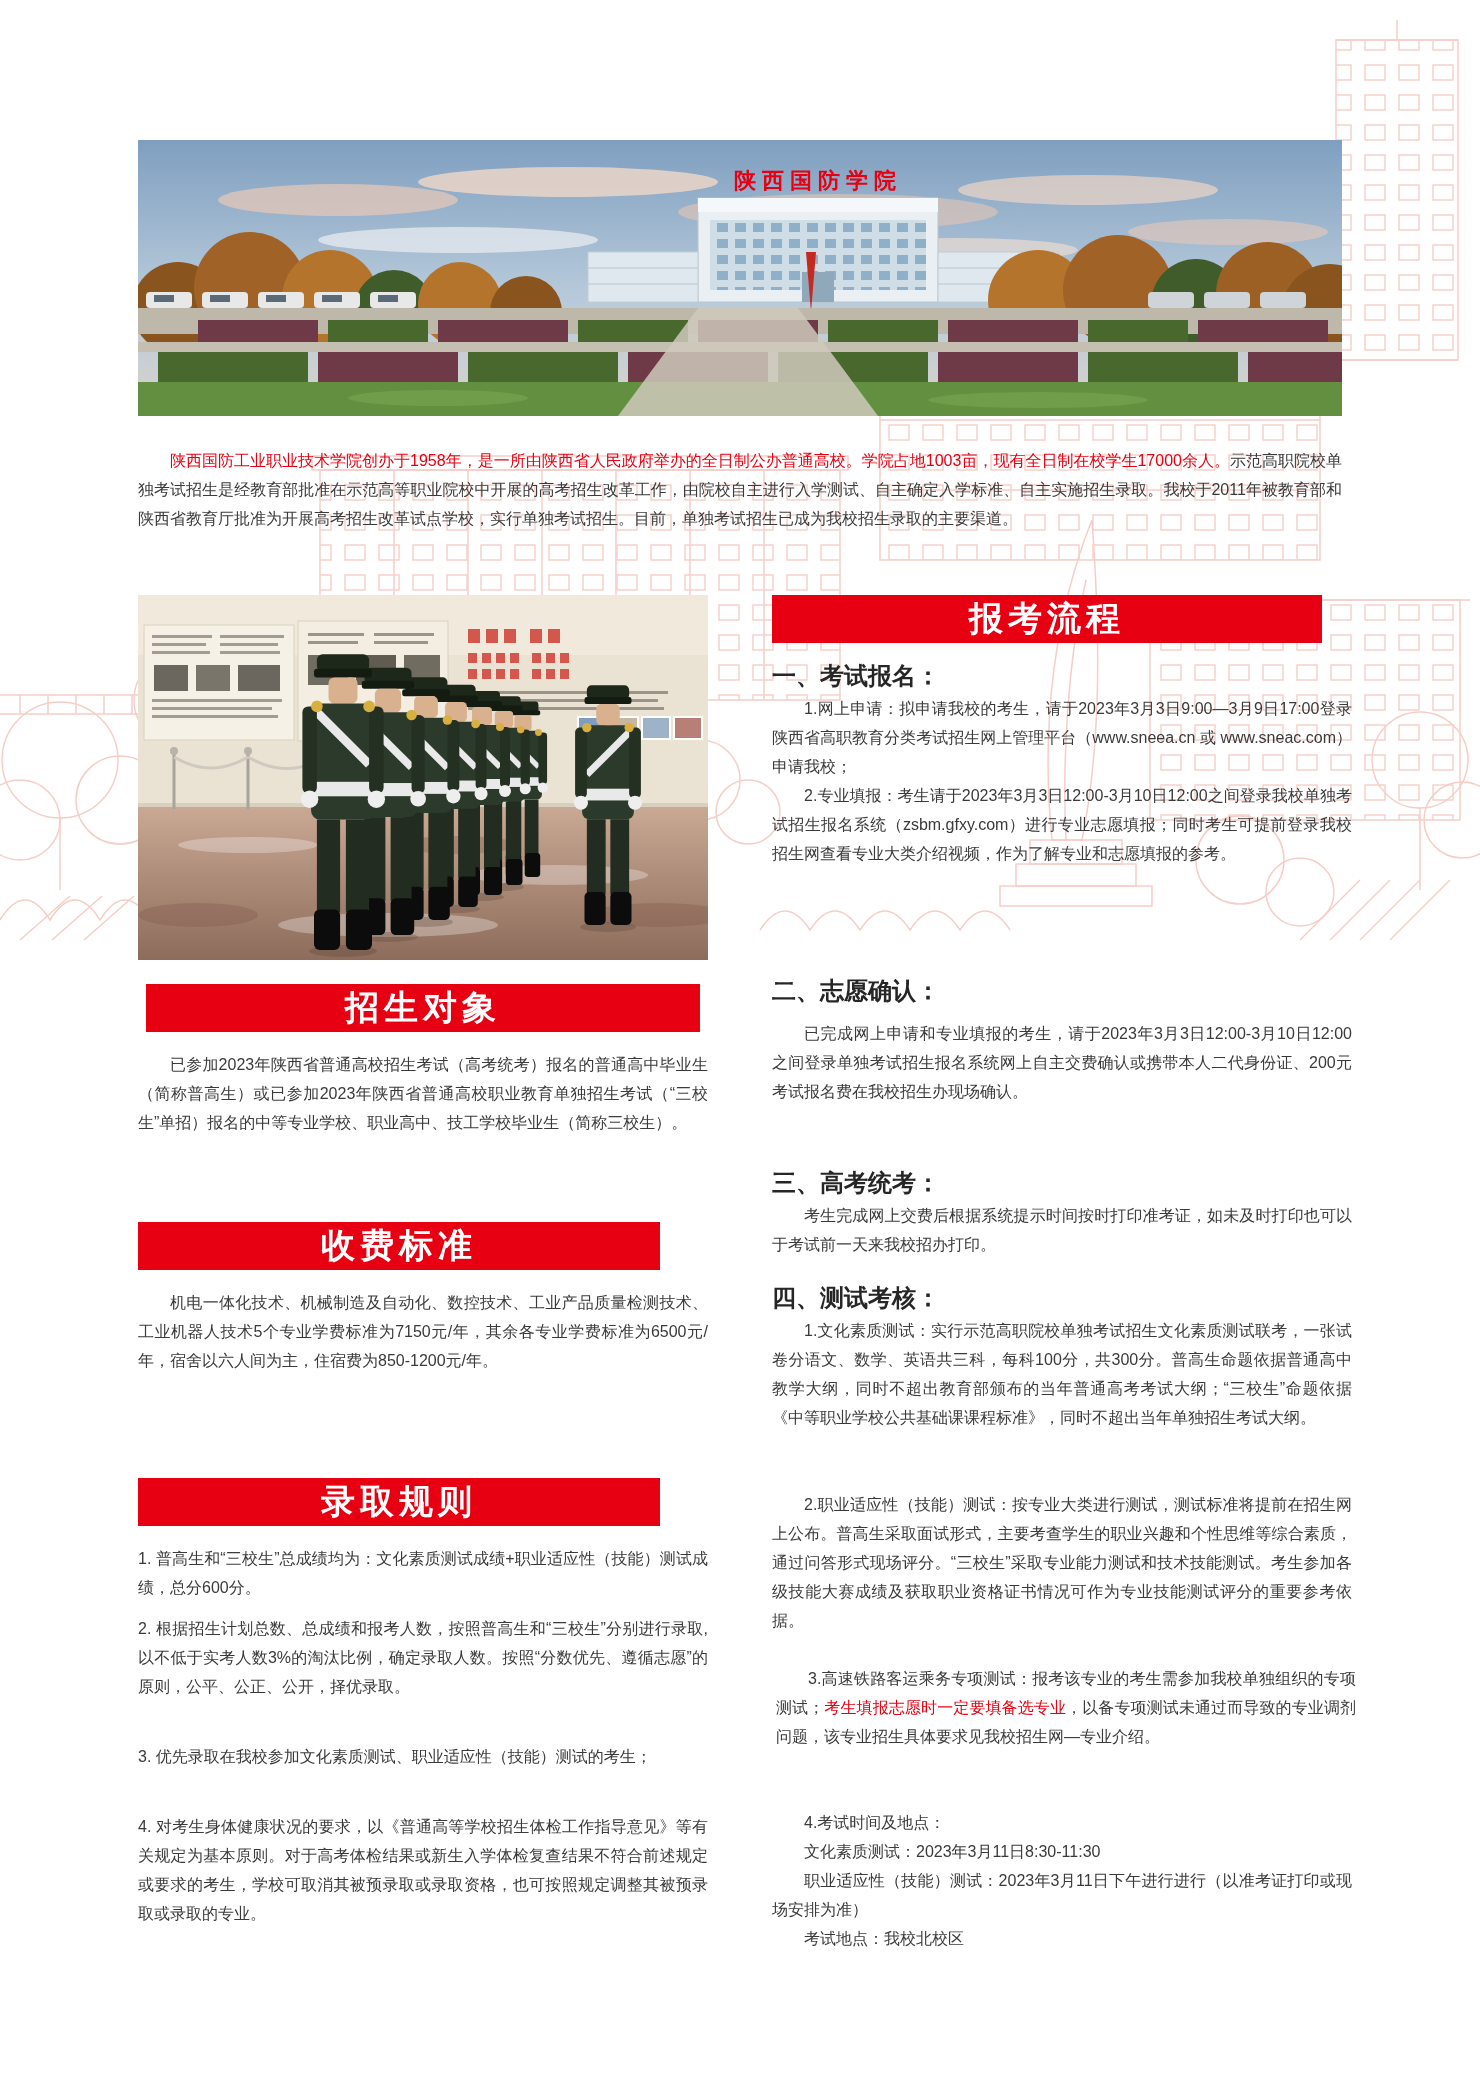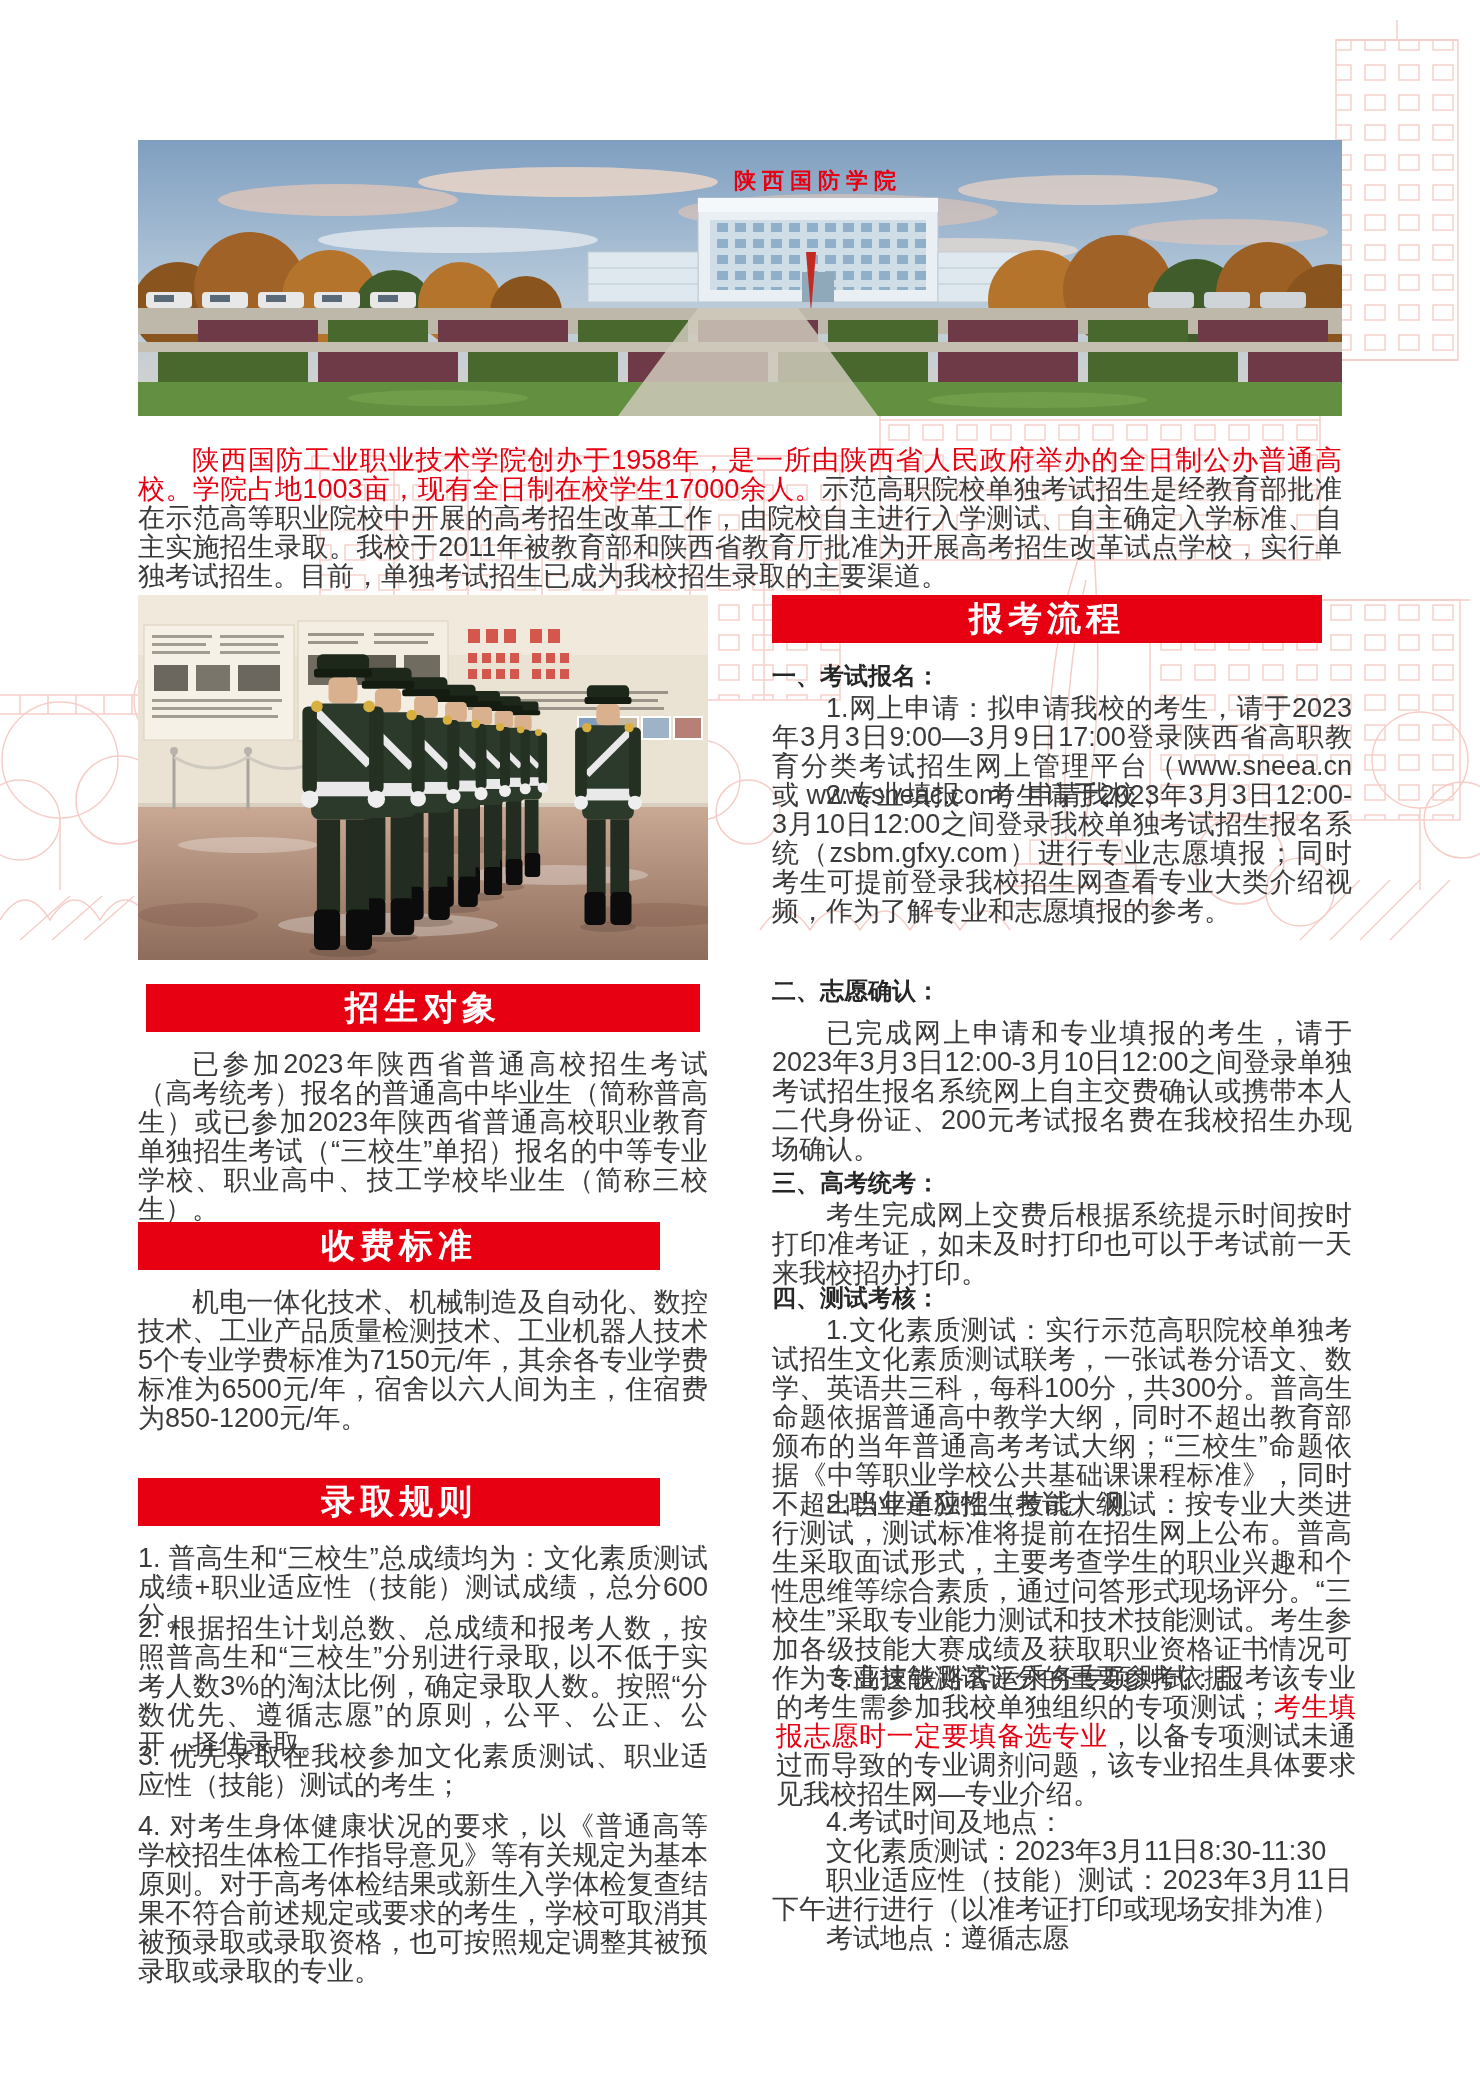--- a/index.html
+++ b/index.html
@@ -1,19 +1,19 @@
 <!DOCTYPE html>
 <html><head>
 <meta charset="utf-8">
 <style>
   html,body{margin:0;padding:0;background:#ffffff;}
   .page{position:relative;width:1480px;height:2094px;background:#ffffff;overflow:hidden;
         font-family:Liberation Sans, sans-serif;color:#3a3a3a;}
   .abs{position:absolute;}
-  .body-text{font-size:27px;line-height:29px;text-align:justify;color:#3a3a3a;}
+  .body-text{font-size:16px;line-height:29px;text-align:justify;color:#3a3a3a;}
   .indent{text-indent:2em;}
   .red{color:#e60012;}
   .bar{height:48px;background:#e60012;color:#ffffff;display:flex;align-items:center;justify-content:center;
        font-size:34px;font-weight:bold;letter-spacing:5px;}
   .sec-h{font-size:24px;font-weight:bold;color:#262626;line-height:29px;}
   .photo{display:block;}
   svg{display:block;}
   .wm{position:absolute;left:0;top:1150;z-index:0;pointer-events:none;}
   .z1{z-index:1;}
 </style>
@@ -405,17 +405,17 @@
     <div class="abs sec-h" style="left:0;top:688px;width:580px;">四、测试考核：</div>
     <div class="abs body-text indent" style="left:0;top:721px;width:580px;">1.文化素质测试：实行示范高职院校单独考试招生文化素质测试联考，一张试卷分语文、数学、英语共三科，每科100分，共300分。普高生命题依据普通高中教学大纲，同时不超出教育部颁布的当年普通高考考试大纲；“三校生”命题依据《中等职业学校公共基础课课程标准》，同时不超出当年单独招生考试大纲。</div>
     <div class="abs body-text indent" style="left:0;top:895px;width:580px;">2.职业适应性（技能）测试：按专业大类进行测试，测试标准将提前在招生网上公布。普高生采取面试形式，主要考查学生的职业兴趣和个性思维等综合素质，通过问答形式现场评分。“三校生”采取专业能力测试和技术技能测试。考生参加各级技能大赛成绩及获取职业资格证书情况可作为专业技能测试评分的重要参考依据。</div>
     <div class="abs body-text indent" style="left:4px;top:1069px;width:580px;">
       <span>3.高速铁路客运乘务专项测试：报考该专业的考生需参加我校单独组织的专项测试；</span><span class="red">考生填报志愿时一定要填备选专业</span><span>，以备专项测试未通过而导致的专业调剂问题，该专业招生具体要求见我校招生网—专业介绍。</span>
     </div>
     <div class="abs" style="left:0;top:1213px;width:580px;">
       <div class="body-text indent">4.考试时间及地点：</div>
       <div class="body-text indent">文化素质测试：2023年3月11日8:30-11:30</div>
       <div class="body-text indent">职业适应性（技能）测试：2023年3月11日下午进行进行（以准考证打印或现场安排为准）</div>
-      <div class="body-text indent">考试地点：遵循志愿</div>
+      <div class="body-text indent">考试地点：我校北校区</div>
     </div>
   </div>
 
 </div>
 
 </body></html>

